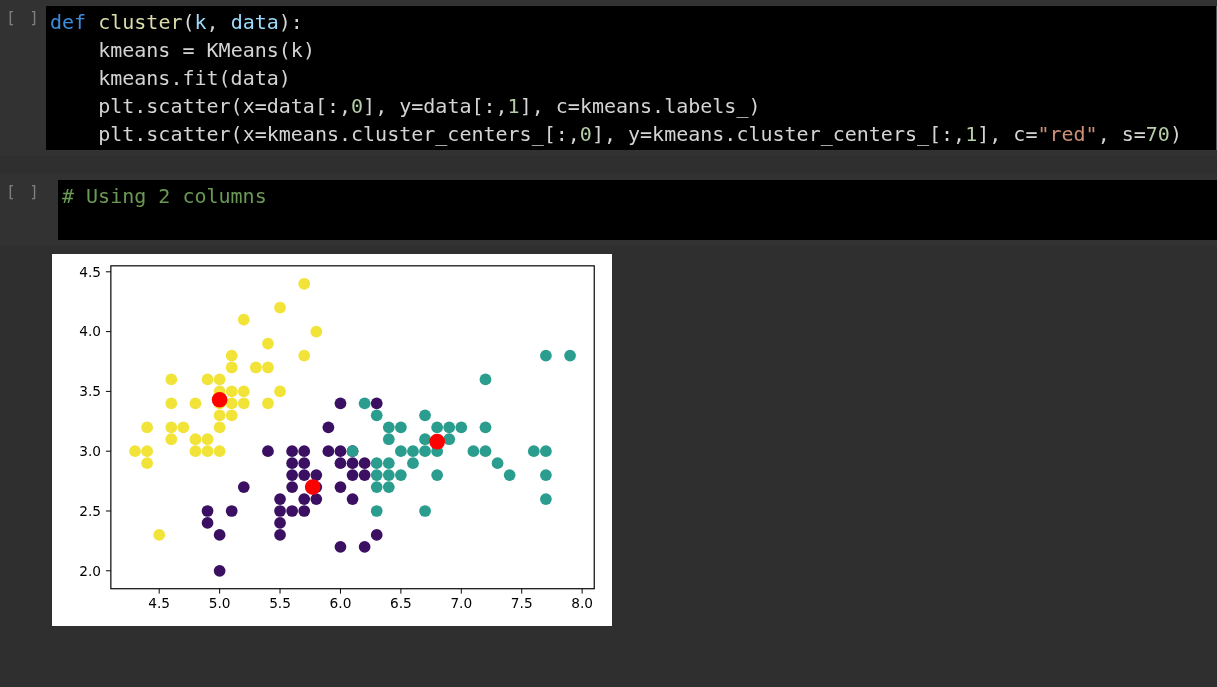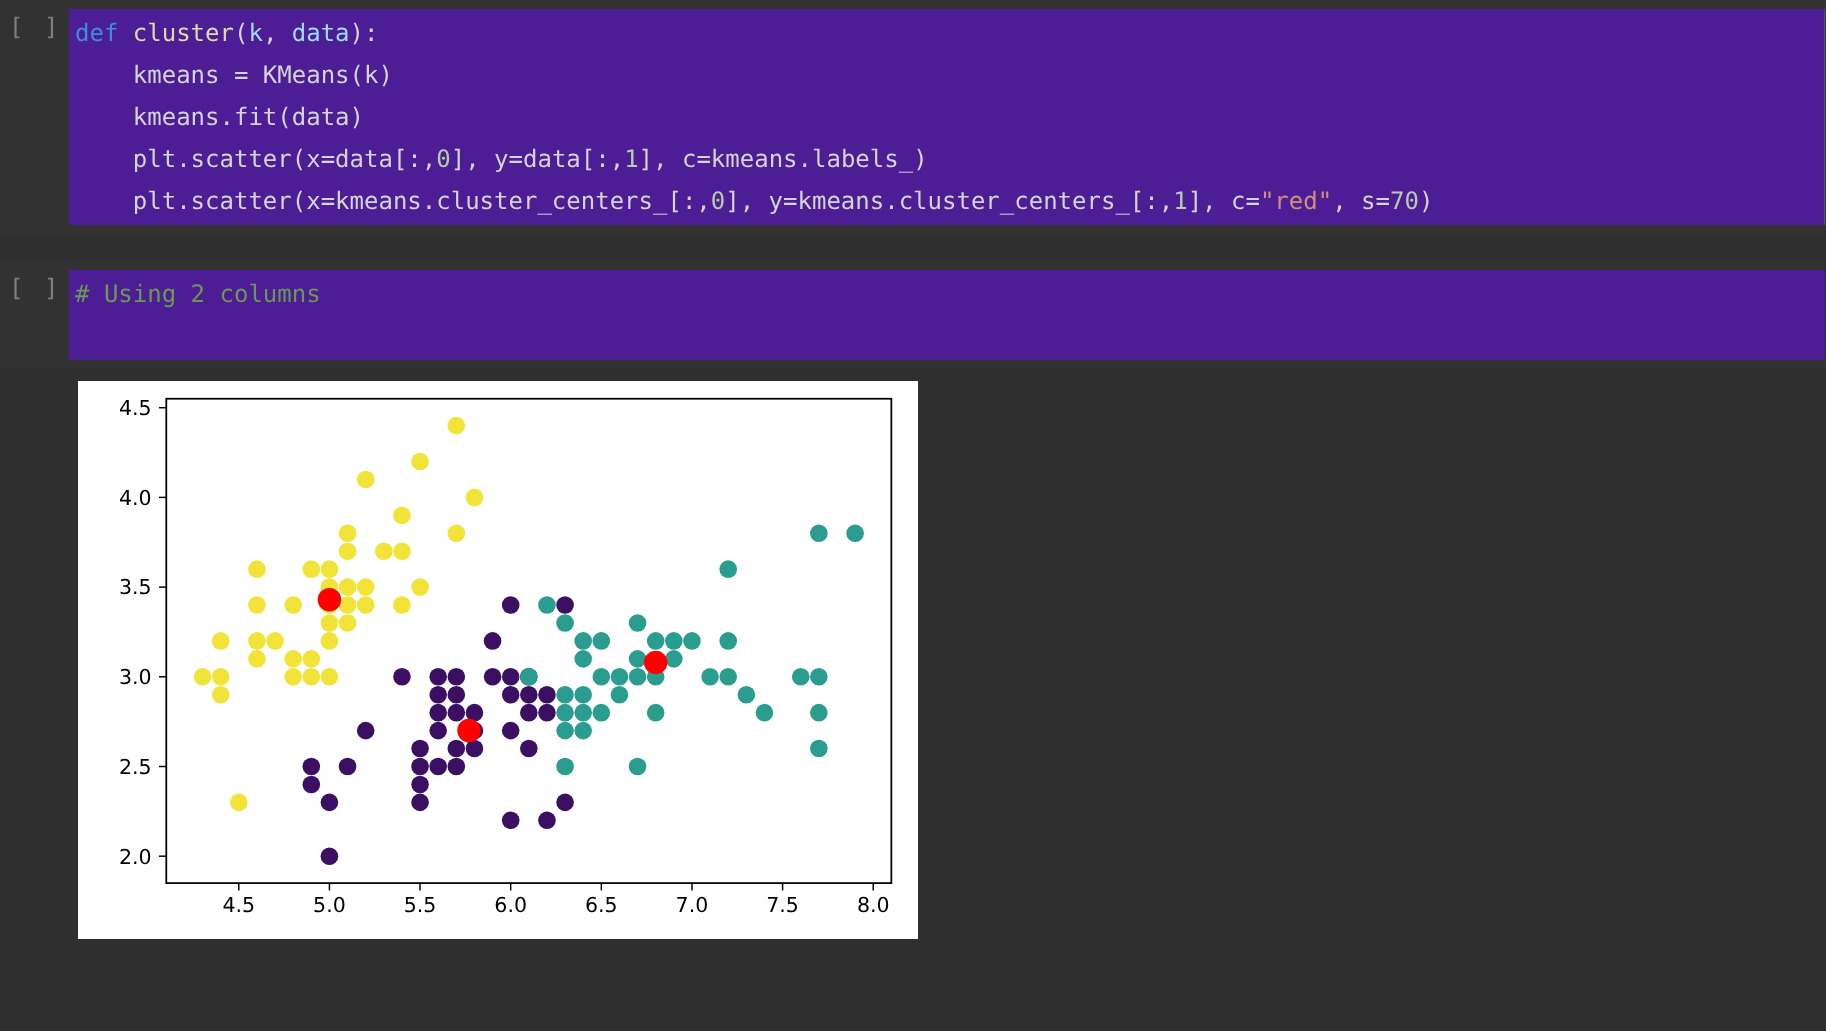--- a/index.html
+++ b/index.html
@@ -28,30 +28,30 @@
     flex: 0 0 40px;
     text-align: left;
     color: #7e7e7e;
     padding-top: 2px;
     font-size: 16px;
     user-select: none;
     letter-spacing: 2px;
   }
   .code-area {
     flex: 1 1 auto;
-    background: #4c1d95;
+    background: #000000;
     white-space: pre;
     line-height: 28px;
-    font-size: 16px;
+    font-size: 20px;
     padding: 2px 4px;
     color: #d4d4d4;
     border-right: 1px solid #555;
     min-height: 140px;
   }
-  .code-area.small { min-height: 56px; border-right:none; }
+  .code-area.small { min-height: 56px; border-right:none;margin-left:12px; }
   
   .tok-kw    { color: #3e8ddd; }     
   .tok-fn    { color: #dcdcaa; }     
   .tok-param { color: #9cdcfe; }     
   .tok-num   { color: #b5cea8; }     
   .tok-str   { color: #ce9178; }     
   .tok-cmt   { color: #6a9955; }     
   .tok-punct { color: #d4d4d4; }
   .tok-plain { color: #d4d4d4; }
 

